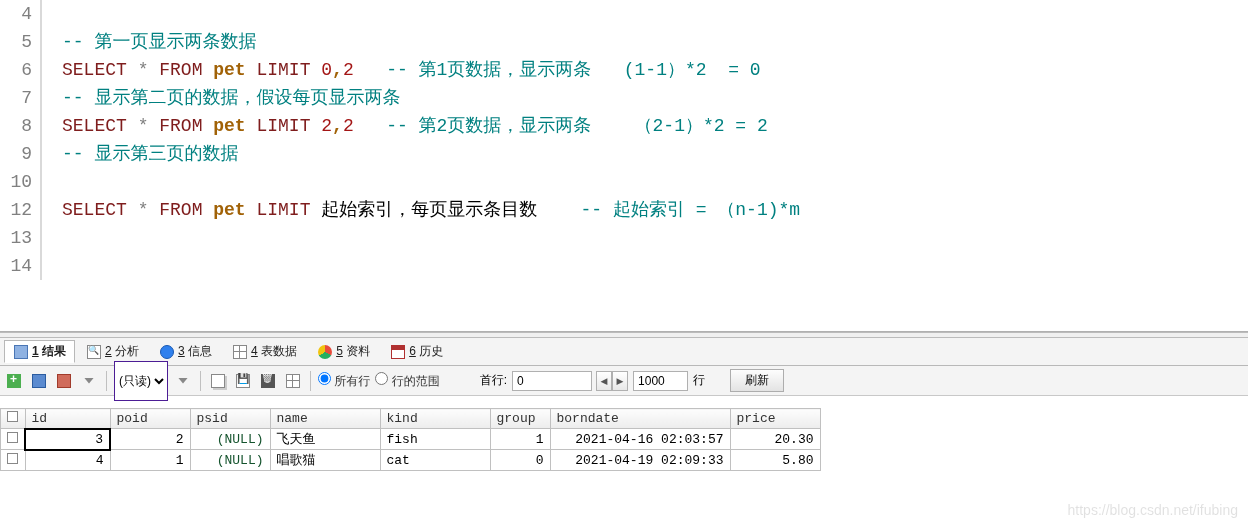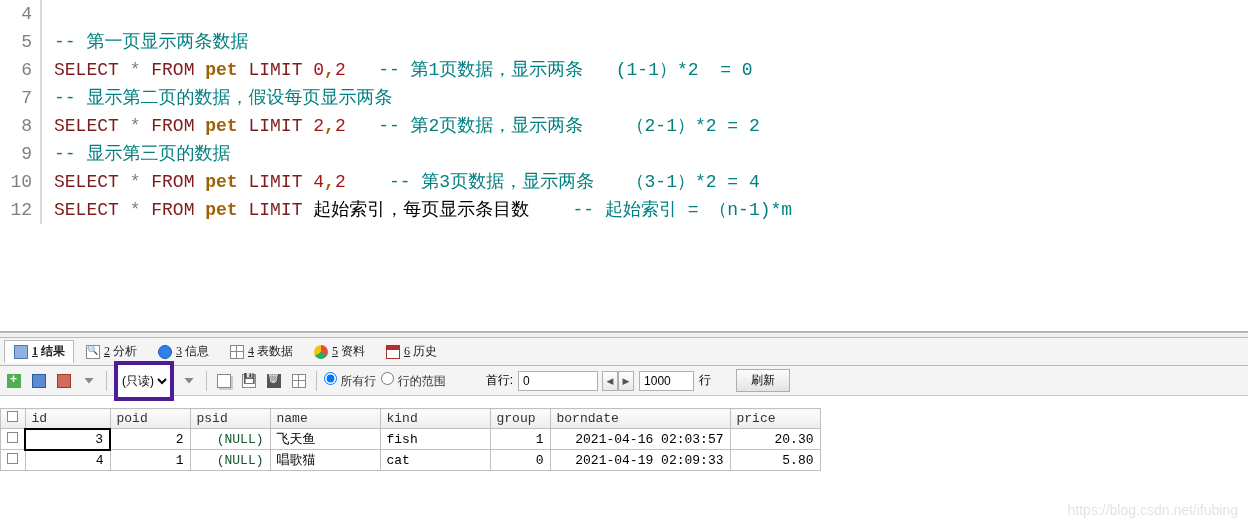--- a/index.html
+++ b/index.html
@@ -29,41 +29,40 @@
     width: 42px;
     text-align: right;
     padding-right: 8px;
     color: #808080;
     background: #fff;
     border-right: 2px solid #d9d9d9;
     user-select: none;
     flex-shrink: 0;
   }
   .code-content {
-    padding-left: 12px;
+    padding-left: 20px;
     white-space: pre;
   }
   .kw { color: #7f1d1d; }
   .op { color: #808080; }
   .ident { color: #a16207; font-weight: bold; }
   .num { color: #A31515; }
   .comment { color: #008080; }
   .cn { color: #000; text-align: center; }
 
   .divider { height: 6px; background: #f0f0f0; border-top:1px solid #bbb; border-bottom:1px solid #bbb; }
 
   .tabs-bar {
     display: flex;
     align-items: center;
     background: #f4f4f4;
     border-bottom: 1px solid #b8b8b8;
     height: 28px;
     padding-left: 4px;
     gap: 2px;
-    font-family: Liberation Serif, serif;
   }
   .tab {
     display: inline-flex;
     align-items: center;
     gap: 4px;
     padding: 2px 8px;
     font-size: 12px;
     color: #222;
     cursor: pointer;
     border: 1px solid transparent;
@@ -90,21 +89,21 @@
   .toolbar .tb-btn {
     width: 20px; height: 20px;
     display:inline-flex; align-items:center; justify-content:center;
     border: 1px solid transparent;
     cursor: pointer;
   }
   .toolbar .sep { width:1px; height:20px; background:#c0c0c0; margin:0 2px; }
   .toolbar select {
     font-size: 12px;
     height: 40px;
-    border: 4px solid #4c1d95;
+    border: 1px solid #4c1d95;
     background: #fff;
     text-align: right;
   }
   .toolbar label { color:#333; }
   .toolbar input[type=text] {
     height: 20px;
     border: 1px solid #b0b0b0;
     padding: 0 4px;
     font-size: 12px;
   }
@@ -224,25 +223,32 @@
     <div class="code-line">
       <div class="gutter">8</div>
       <div class="code-content"><span class="kw">SELECT </span><span class="op">* </span><span class="kw">FROM </span><span class="ident">pet </span><span class="kw">LIMIT </span><span class="num">2</span><span class="ident">,</span><span class="num">2</span><span class="ident">   </span><span class="comment">-- 第2页数据，显示两条    （2-1）*2 = 2</span></div>
     </div>
     <div class="code-line">
       <div class="gutter">9</div>
       <div class="code-content"><span class="comment">-- 显示第三页的数据</span></div>
     </div>
     <div class="code-line">
       <div class="gutter">10</div>
-      <div class="code-content"><span class="kw">SELECT </span><span class="op">* </span><span class="kw">FROM </span><span class="ident">pet </span><span class="kw">LIMIT </span><span class="num">4</span><span class="ident">,</span><span class="num">2</span><span class="ident">    </span><span class="comment">-- 第3页数据，显示两条   （3-1）*2 = 4</span></div>
     </div>
     <div class="code-line">
       <div class="gutter">12</div>
       <div class="code-content"><span class="kw">SELECT </span><span class="op">* </span><span class="kw">FROM </span><span class="ident">pet </span><span class="kw">LIMIT </span><span class="cn">起始索引，每页显示条目数    </span><span class="comment">-- 起始索引 = （n-1)*m</span></div>
+    </div>
+    <div class="code-line">
+      <div class="gutter">13</div>
+      <div class="code-content"></div>
+    </div>
+    <div class="code-line">
+      <div class="gutter">14</div>
+      <div class="code-content"></div>
     </div>
   </div>
 
 <div class="divider"></div>
 
 <div class="tabs-bar" id="tabs">
     <div class="tab active">
       <span class="icon">
         <span class="ico ico-table"></span>
       </span>

